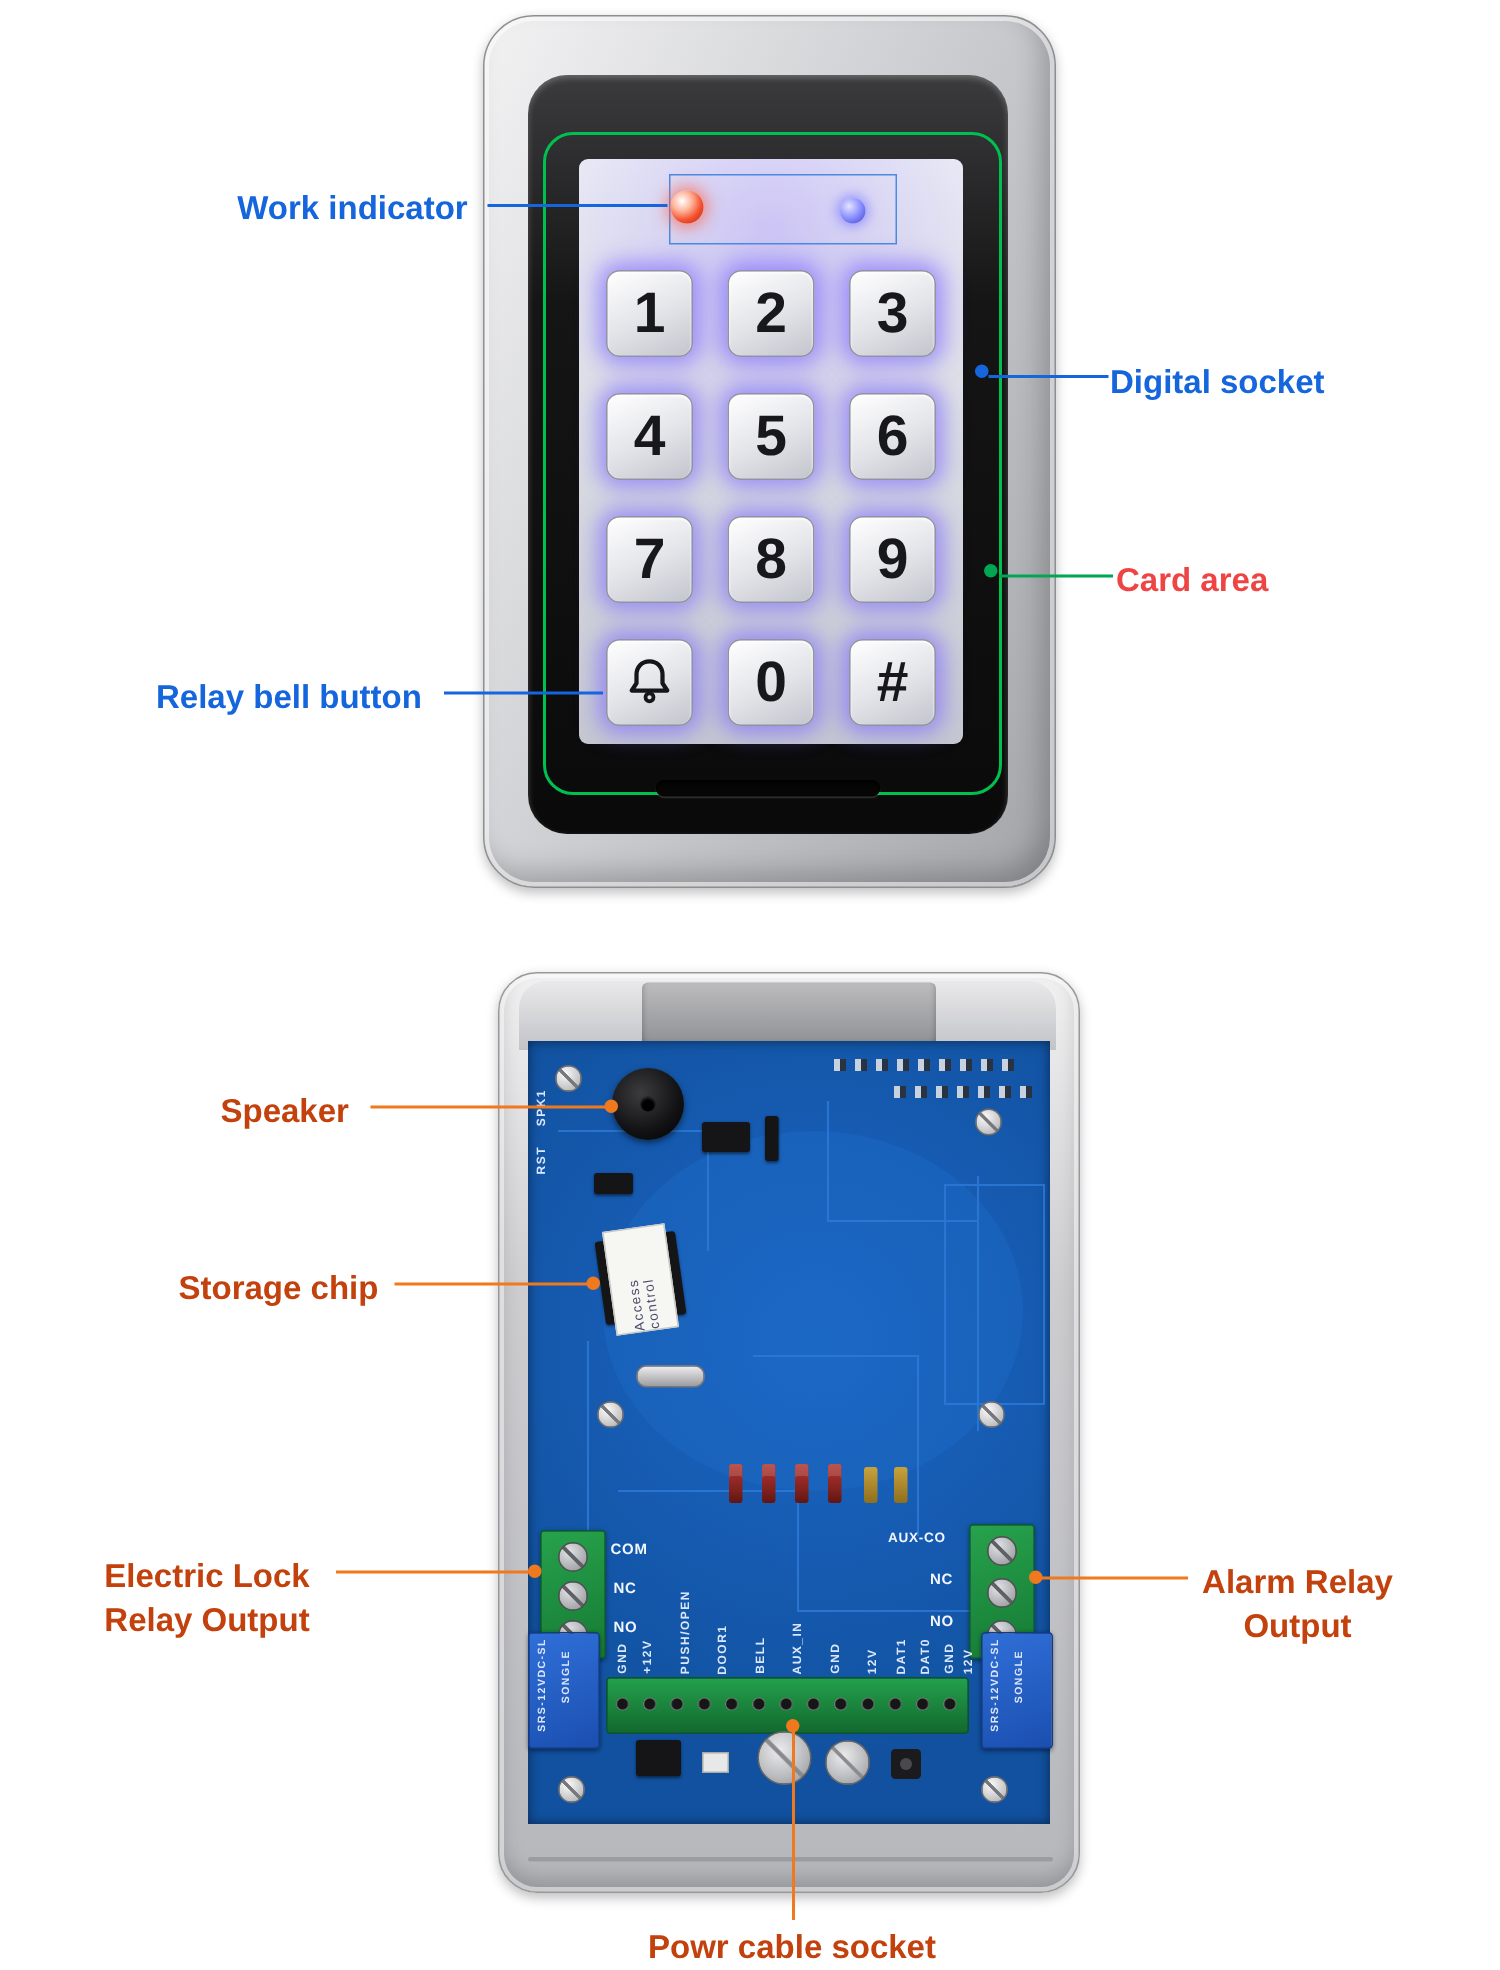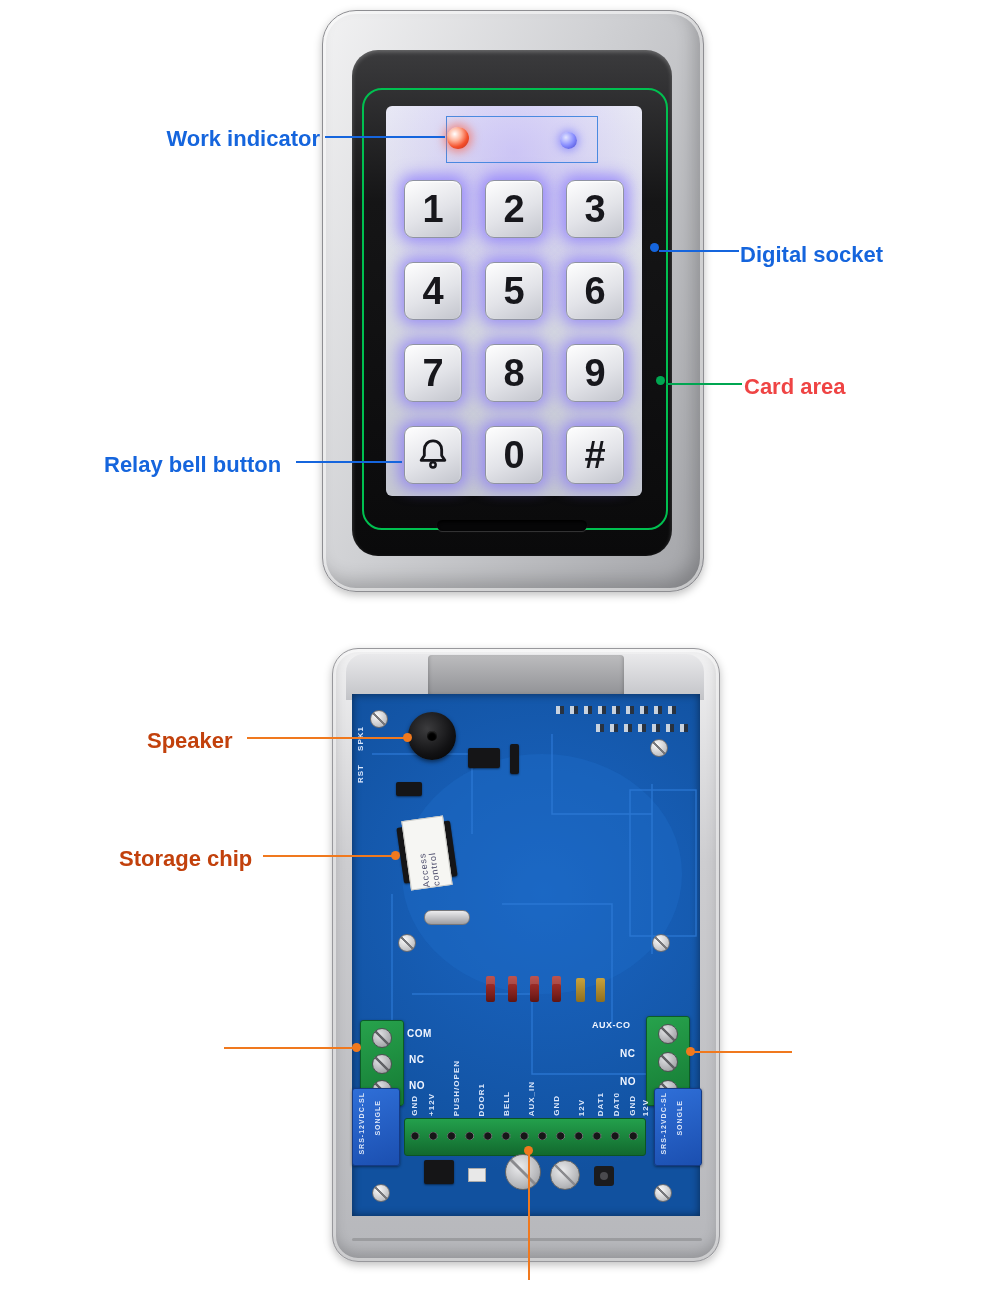--- a/index.html
+++ b/index.html
@@ -6,21 +6,21 @@
   .canvas{position:relative;width:1000px;height:1313px;background:#ffffff;overflow:hidden;
           font-family:"Liberation Sans",sans-serif;}
   .abs{position:absolute;}
 
   
   .ann{position:absolute;font-weight:bold;font-size:22px;line-height:29px;white-space:nowrap;}
   .ann.blue{color:#1565dd}
   .ann.green{color:#ef4444}
   .ann.orange{color:#c2410c}
   .ann.wrap{white-space:normal;}
-  .ta-r{text-align:right}.ta-c{text-align:center}
+  .ta-r{text-align:center}.ta-c{text-align:center}
   .ln{position:absolute;height:2px;}
   .lnv{position:absolute;width:2px;}
   .ln.blue,.lnv.blue{background:#1565dd}
   .ln.green,.lnv.green{background:#00a651}
   .ln.orange,.lnv.orange{background:#f0791e}
   .dot{position:absolute;width:9px;height:9px;border-radius:50%;}
   .dot.blue{background:#1565dd}
   .dot.green{background:#00a651}
   .dot.orange{background:#f0791e}
 
@@ -254,22 +254,31 @@
   <div class="ln blue" style="left:296px;top:461px;width:106px"></div>
 
   <div class="ann orange" style="left:147px;top:726px">Speaker</div>
   <div class="ln orange" style="left:247px;top:737px;width:160px"></div>
   <div class="dot orange" style="left:403px;top:733px"></div>
 
   <div class="ann orange" style="left:119px;top:844px">Storage chip</div>
   <div class="ln orange" style="left:263px;top:855px;width:132px"></div>
   <div class="dot orange" style="left:391px;top:851px"></div>
 
+  <div class="ann orange ta-c wrap" style="left:58px;top:1036px;width:160px">
+    <div>Electric Lock</div>
+    <div>Relay Output</div>
+  </div>
   <div class="ln orange" style="left:224px;top:1047px;width:130px"></div>
   <div class="dot orange" style="left:352px;top:1043px"></div>
 
+  <div class="ann orange ta-c wrap" style="left:795px;top:1040px;width:140px">
+    <div>Alarm Relay</div>
+    <div>Output</div>
+  </div>
   <div class="dot orange" style="left:686px;top:1047px"></div>
   <div class="ln orange" style="left:694px;top:1051px;width:98px"></div>
 
   <div class="dot orange" style="left:524px;top:1146px"></div>
   <div class="lnv orange" style="left:528px;top:1154px;height:126px"></div>
+  <div class="ann orange ta-c" style="left:418px;top:1283px;width:220px">Powr cable socket</div>
 
 </div>
 
 </body></html>

